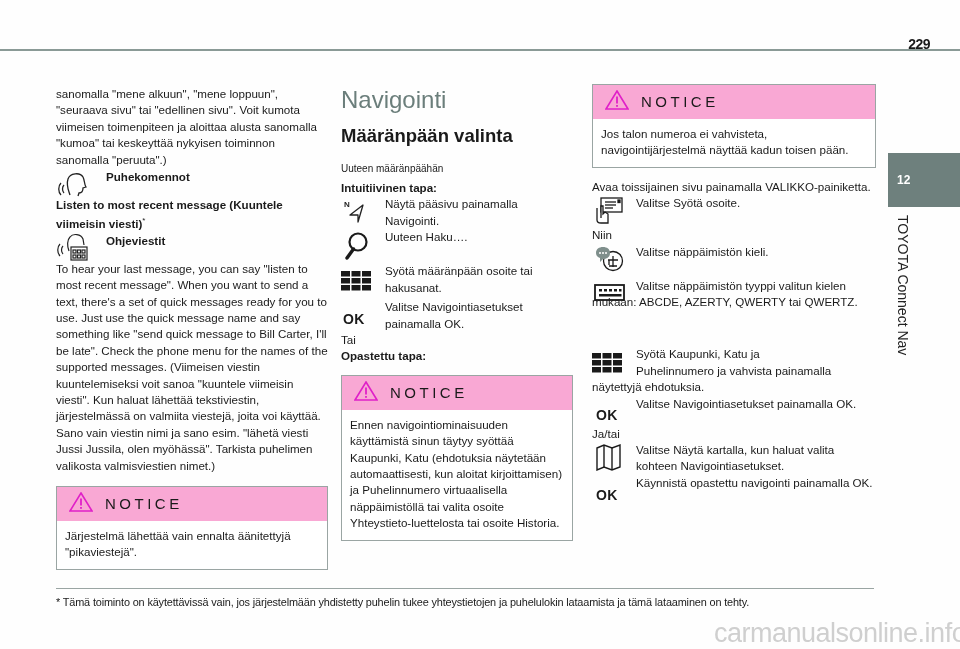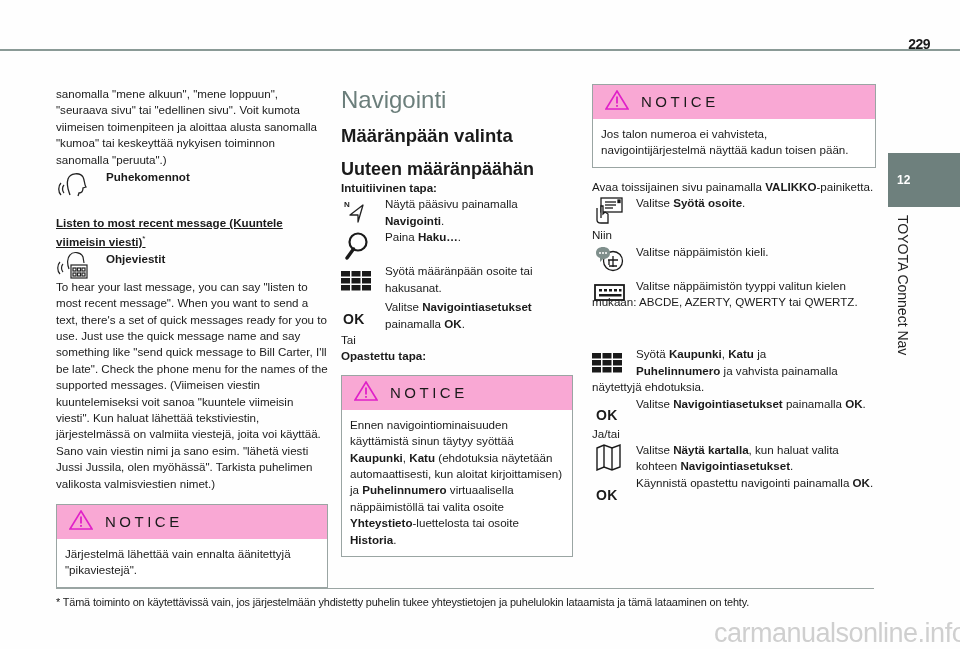--- a/index.html
+++ b/index.html
@@ -12,37 +12,37 @@
   .chapter-tab { position: absolute; left: 888px; top: 153px; width: 96px; height: 54px; background: #6e807d; color: #fff; font-weight: bold; font-size: 12px; display: flex; align-items: center; padding-left: 9px; }
   .chapter-title { position: absolute; left: 893px; top: 215px; width: 22px; height: 260px; }
   .chapter-title span { position: absolute; top: 0; left: 18px; transform-origin: 0 0; transform: rotate(90deg); white-space: nowrap; font-size: 14px; color: #222; }
 
   .col { position: absolute; top: 86px; }
   .col1 { left: 56px; width: 272px; }
   .col2 { left: 341px; width: 232px; }
   .col3 { left: 592px; width: 284px; }
 
   p { margin: 0; }
-  b { font-weight: bold; }
+  b { font-weight: normal; }
 
   .icon-row { position: relative; padding-left: 44px; min-height: 30px; }
   .icon-row .ico { position: absolute; left: 0; top: 0; width: 38px; height: 30px; display: flex; align-items: center; justify-content: center; }
   .col1 .icon-row { padding-left: 50px; min-height: 28px; }
   .col1 .icon-row .ico { width: 48px; height: 28px; justify-content: flex-start; }
 
   .bold-label { font-weight: bold; }
 
   .notice { border: 1px solid #9aa5a3; background: #fff; }
   .notice-head { background: #f9a8d4; height: 34px; display: flex; align-items: center; padding-left: 12px; }
   .notice-head .title { margin-left: 12px; font-size: 15px; letter-spacing: 3.5px; color: #1a1a1a; }
   .notice-body { padding: 7px 8px 8px 8px; }
 
   h1.section { font-size: 24px; font-weight: normal; color: #6b7e7b; line-height: 28px; margin-top: 0; }
   h2.sub { font-size: 18.5px; font-weight: bold; line-height: 22px; margin-top: 11px; }
-  h3.subsub { font-size: 18px; font-weight: bold; line-height: 18px; margin-top: 13px; }
+  h3.subsub { font-size: 10px; font-weight: normal; line-height: 18px; margin-top: 13px; }
 
   .ok-glyph { font-weight: bold; font-size: 14px; letter-spacing: 0.3px; }
 
   .footnote-rule { position: absolute; top: 588px; left: 56px; width: 818px; height: 1px; background: #9aa5a3; }
   .footnote { position: absolute; top: 594px; left: 56px; width: 820px; font-size: 10.9px; letter-spacing: -0.15px; white-space: nowrap; }
   .watermark { position: absolute; top: 618px; left: 714px; font-size: 27px; color: #cfcfcf; letter-spacing: -0.5px; line-height: 30px; }
 </style>
 </head>
 <body>
 
@@ -63,21 +63,21 @@
     <span class="ico">
       <svg width="34" height="28" viewBox="0 0 34 28" fill="none" stroke="#222" stroke-width="1.3">
         <path d="M14 26 C12 20,10 16,12 10 C14 4,24 3,27 8 C29 12,28 15,30 18 L27 19 C27 22,26 24,23 24 L22 27"></path>
         <path d="M8 16 C6 18,6 22,8 24"></path>
           <path d="M5 14 C2 17,2 23,5 26"></path>
       </svg>
     </span>
     <span class="bold-label">Puhekomennot</span>
   </div>
 
-  <p class="bold-label" style="margin-top:18px;text-decoration:underline;"><span>Listen to most recent message (Kuuntele viimeisin viesti)</span><sup style="font-size:8px;font-weight:normal;">*</sup></p>
+  <p class="bold-label" style="margin-top:0;"><span>Listen to most recent message (Kuuntele viimeisin viesti)</span><sup style="font-size:8px;font-weight:normal;">*</sup></p>
 
   <div class="icon-row">
     <span class="ico">
       <svg width="38" height="32" viewBox="0 0 38 32" fill="none" stroke="#222" stroke-width="1.2">
         <path d="M13 20 C11 15,11 9,14 6 C17 2,25 3,27 8 L28 14"></path>
         <path d="M7 15 C5 17,5 21,7 23"></path>
           <path d="M4 13 C1 16,1 22,4 25"></path>
         <rect x="15" y="16" width="16" height="13" fill="#fff"></rect>
         <rect x="17" y="19" width="3" height="3"></rect>
           <rect x="21.5" y="19" width="3" height="3"></rect>
@@ -123,21 +123,21 @@
     <span><span>Näytä pääsivu painamalla </span><b>Navigointi</b><span>.</span></span>
   </div>
 
   <div class="icon-row" style="min-height:34px;">
     <span class="ico" style="justify-content:flex-start;padding-left:3px;height:34px;">
       <svg width="24" height="30" viewBox="0 0 24 30">
           <circle cx="14" cy="11" r="8.5" fill="none" stroke="#1a1a1a" stroke-width="2.2"></circle>
           <path d="M9.5 18 L3 27" stroke="#1a1a1a" stroke-width="3.4" stroke-linecap="round"></path>
         </svg>
     </span>
-    <span><span>Paina </span><b>Haku…</b><span>.</span></span>
+    <span><span>Uuteen </span><b>Haku…</b><span>.</span></span>
   </div>
 
   <div class="icon-row" style="min-height:36px;">
     <span class="ico" style="justify-content:flex-start;height:36px;">
       <svg width="30" height="22" viewBox="0 0 30 22" fill="#1a1a1a">
           <rect x="0" y="1" width="9" height="5.5"></rect>
           <rect x="10.5" y="1" width="9" height="5.5"></rect>
           <rect x="21" y="1" width="9" height="5.5"></rect>
           <rect x="0" y="8" width="9" height="5.5"></rect>
           <rect x="10.5" y="8" width="9" height="5.5"></rect>

